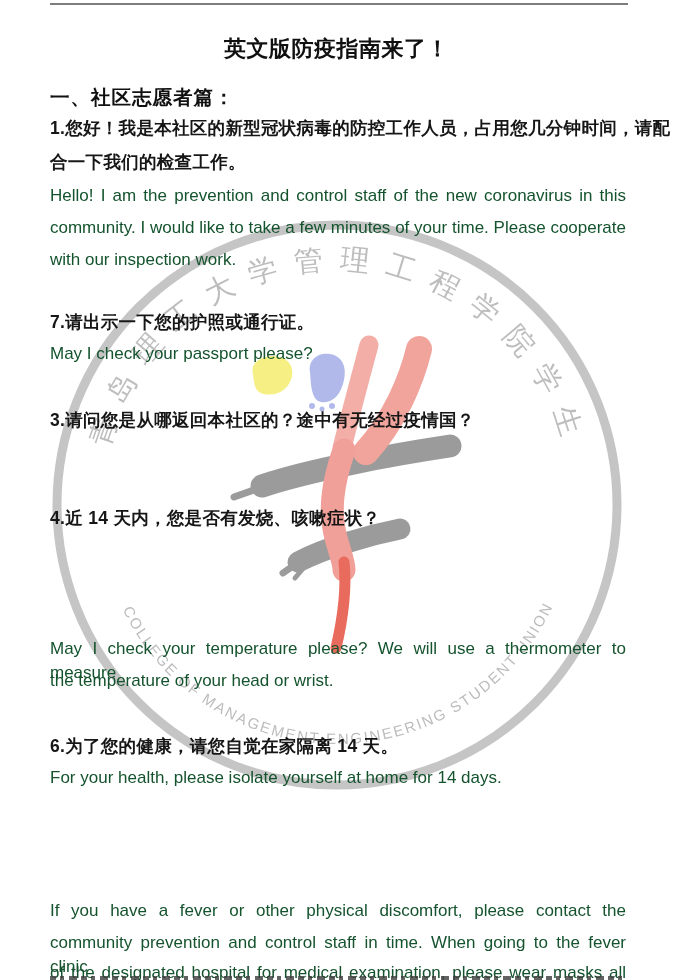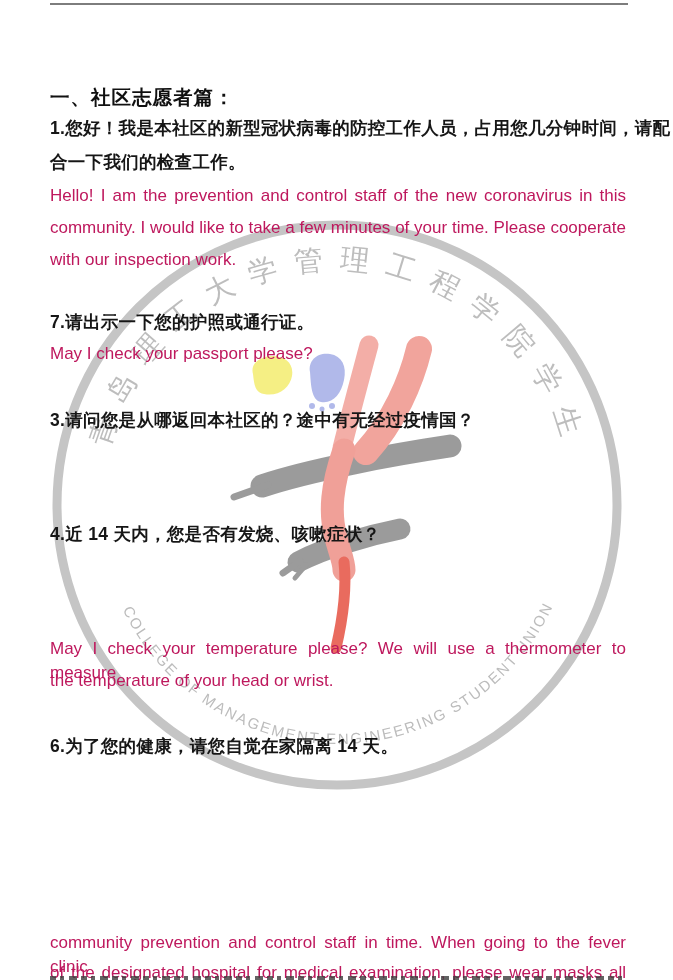--- a/index.html
+++ b/index.html
@@ -27,21 +27,21 @@
   }
   .zh{
     font-weight:700;
     font-size:17.5px;
     color:#161616;
     letter-spacing:0.3px;
   }
   .en{
     font-weight:400;
     font-size:17px;
-    color:#be185d;
+    color:#14532d;
   }
   .just{
     white-space:normal;
     text-align:justify;
     text-align-last:justify;
   }
   .title{
     position:absolute;top:34px;left:0;right:0;
     text-align:center;
     font-weight:700;font-size:22px;color:#101010;
@@ -118,40 +118,43 @@
 
       <path d="M369,345 C361,375 351,412 342,448" fill="none" stroke="#f2a69e" stroke-width="19" stroke-linecap="round"></path>
       <path d="M419,349 C411,382 394,421 366,452" fill="none" stroke="#f09b92" stroke-width="26" stroke-linecap="round"></path>
       <path d="M344,450 C332,485 329,512 336,538 C341,556 344,562 344,570" fill="none" stroke="#ef968d" stroke-width="23" stroke-linecap="round"></path>
       <path d="M344,562 C347,590 343,618 336,648" fill="none" stroke="#e75b4d" stroke-width="11" stroke-linecap="round"></path>
     </g>
   </svg>
 
   <div class="content-layer">
 
+    <div class="title">英文版防疫指南来了！</div>
 
     <div class="heading">一、社区志愿者篇：</div>
 
     <div class="ln zh" style="top:116px">1.您好！我是本社区的新型冠状病毒的防控工作人员，占用您几分钟时间，请配</div>
     <div class="ln zh" style="top:150px">合一下我们的检查工作。</div>
     <div class="ln en just" style="top:184px">Hello! I am the prevention and control staff of the new coronavirus in this</div>
     <div class="ln en" style="top:248px">with our inspection work.</div>
     <div class="ln en just" style="top:216px">community. I would like to take a few minutes of your time. Please cooperate</div>
 
     <div class="ln zh" style="top:310px">7.请出示一下您的护照或通行证。</div>
     <div class="ln en" style="top:342px">May I check your passport please?</div>
 
     <div class="ln zh" style="top:408px">3.请问您是从哪返回本社区的？途中有无经过疫情国？</div>
 
-    <div class="ln zh" style="top:522px">4.近 14 天内，您是否有发烧、咳嗽症状？</div>
+    <div class="ln zh" style="top:506px">4.近 14 天内，您是否有发烧、咳嗽症状？</div>
 
     <div class="ln en" style="top:669px">the temperature of your head or wrist.</div>
     <div class="ln en just" style="top:637px">May I check your temperature please? We will use a thermometer to measure</div>
 
     <div class="ln zh" style="top:734px">6.为了您的健康，请您自觉在家隔离 14 天。</div>
+    <div class="ln en" style="top:766px">For your health, please isolate yourself at home for 14 days.</div>
 
+    <div class="ln en just" style="top:899px">If you have a fever or other physical discomfort, please contact the</div>
     <div class="ln en just" style="top:931px">community prevention and control staff in time. When going to the fever clinic</div>
     <div class="ln en just" style="top:961px">of the designated hospital for medical examination, please wear masks all the</div>
 
     <div class="clipped-line"></div>
 
   </div>
 </div>
 
 </body></html>

